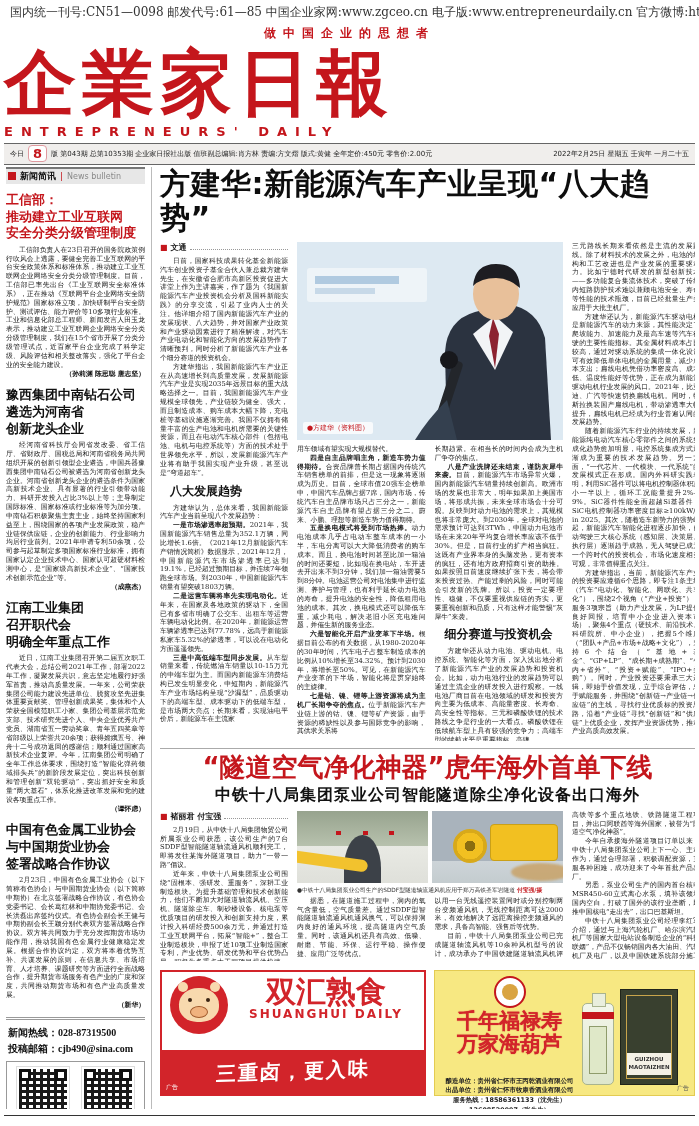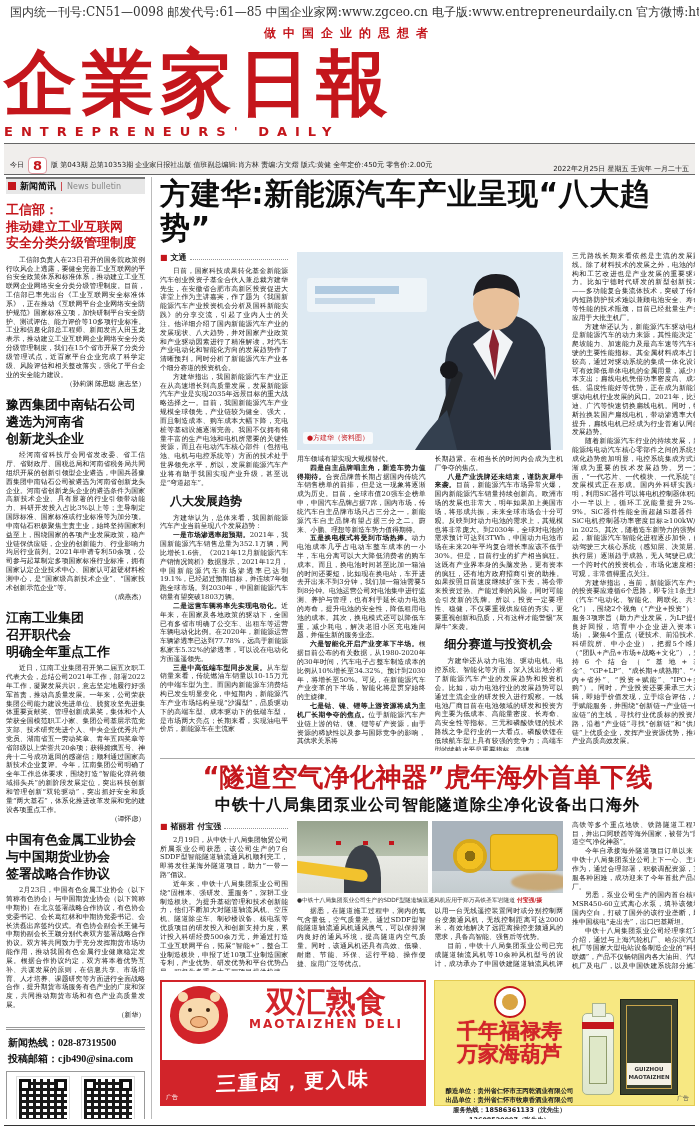--- a/index.html
+++ b/index.html
@@ -12,39 +12,39 @@
   .topbar .hline { flex:1; height:3px; border-top:1px solid #555; border-bottom:1px solid #555; }
   .topbar .toptext { font-size:12px; color:#333; white-space:nowrap; }
   .slogan { text-align:center; color:#c4161c; font-weight:bold; font-size:12px; letter-spacing:7px; padding:4px 0 2px; font-family:"DejaVu Sans", sans-serif; }
 
   
   .masthead { padding:2px 0 4px; }
   .mast-title { color:#c4161c; font-size:72px; line-height:1.04; font-weight:900; letter-spacing:6px; font-family:"DejaVu Serif", serif; }
   .mast-sub { color:#c4161c; font-size:13px; font-weight:bold; letter-spacing:8px; margin-top:3px; font-family:"DejaVu Sans", sans-serif; }
 
   
-  .infobar { display:flex; align-items:flex-end; justify-content:space-between; height:32px; background:#f0eeec; border-top:1px solid #666; border-bottom:1px solid #666; padding:0 6px; font-size:7px; color:#222; font-family:"DejaVu Sans", sans-serif; }
+  .infobar { display:flex; align-items:center; justify-content:space-between; height:22px; background:#f0eeec; border-top:1px solid #666; border-bottom:1px solid #666; padding:0 6px; font-size:7px; color:#222; font-family:"DejaVu Sans", sans-serif; }
   .infobar .left { display:flex; align-items:center; gap:4px; }
   .pagenum { color:#c4161c; font-weight:900; font-size:13px; border:1px solid #e09aa0; border-radius:4px; padding:0 4px; line-height:15px; background:#fff; }
 
   
   .content { display:flex; height:942px; margin-top:2px; }
 
   
   .sidebar { flex:0 0 148px; width:148px; border-right:1px solid #bbb; padding:0 6px 0 2px; overflow:hidden; }
   .sb-header { display:flex; align-items:center; gap:4px; background:#e7e7e7; border-top:2px solid #777; height:17px; padding-left:2px; font-family:"DejaVu Sans", sans-serif; }
   .sb-header .redsq { width:8px; height:8px; background:#c4161c; }
   .sb-header .cn { font-size:9px; font-weight:bold; color:#111; }
   .sb-header .bar { color:#c4161c; font-size:9px; }
   .sb-header .en { font-size:8px; color:#888; }
   .sb-title { white-space:pre-line; font-weight:900; font-size:13px; line-height:1.28; margin:8px 0 4px; font-family:"DejaVu Sans", sans-serif; }
   .sb-title.red { color:#c4161c; }
   .sb-title.blk { color:#111; }
   .sb-body .para { font-size:6.8px; }
-  .sb-by { font-size:6.8px; font-weight:normal; text-align:right; color:#111; }
+  .sb-by { font-size:6.8px; font-weight:bold; text-align:right; color:#111; }
   .sb-div { border-top:3px double #999; margin-top:7px; }
   .contact { font-size:10px; font-weight:bold; color:#111; padding:5px 0 4px 2px; line-height:1.6; font-family:Liberation Serif, serif; }
   .qrbox { border:1px solid #999; padding:5px 3px; display:flex; justify-content:space-around; }
   .qrcell { width:58px; }
   .qr { width:52px; height:52px; margin:0 auto; position:relative; border:2px solid #fff; outline:1px solid #ddd;
         background:repeating-linear-gradient(0deg,#1a1a1a 0 3px,transparent 3px 6px),
                    repeating-linear-gradient(90deg,#1a1a1a 0 3px,#fff 3px 7px); }
   .qr .fm { position:absolute; width:12px; height:12px; background:#fff; border:3px solid #111; }
   .qr .tl { top:0; left:0; } .qr .tr { top:0; right:0; }
 
@@ -366,21 +366,21 @@
 
       <div class="ads">
         <div class="ad1">
           <div class="ad1-top">
             <div class="pig">
               <span class="snout"></span>
               <span class="eyes"></span>
             </div>
             <div class="ad1-titles">
               <div class="ad1-name">双汇熟食</div>
-              <div class="ad1-en">MAOTAIZHEN DELI</div>
+              <div class="ad1-en">SHUANGHUI DAILY</div>
             </div>
           </div>
           <div class="ad1-band">
             <span class="ad1-slogan">三重卤，更入味</span>
           </div>
           <span class="ad-label">广告</span>
         </div>
 
         <div class="ad2">
           <div class="ad2-left">

